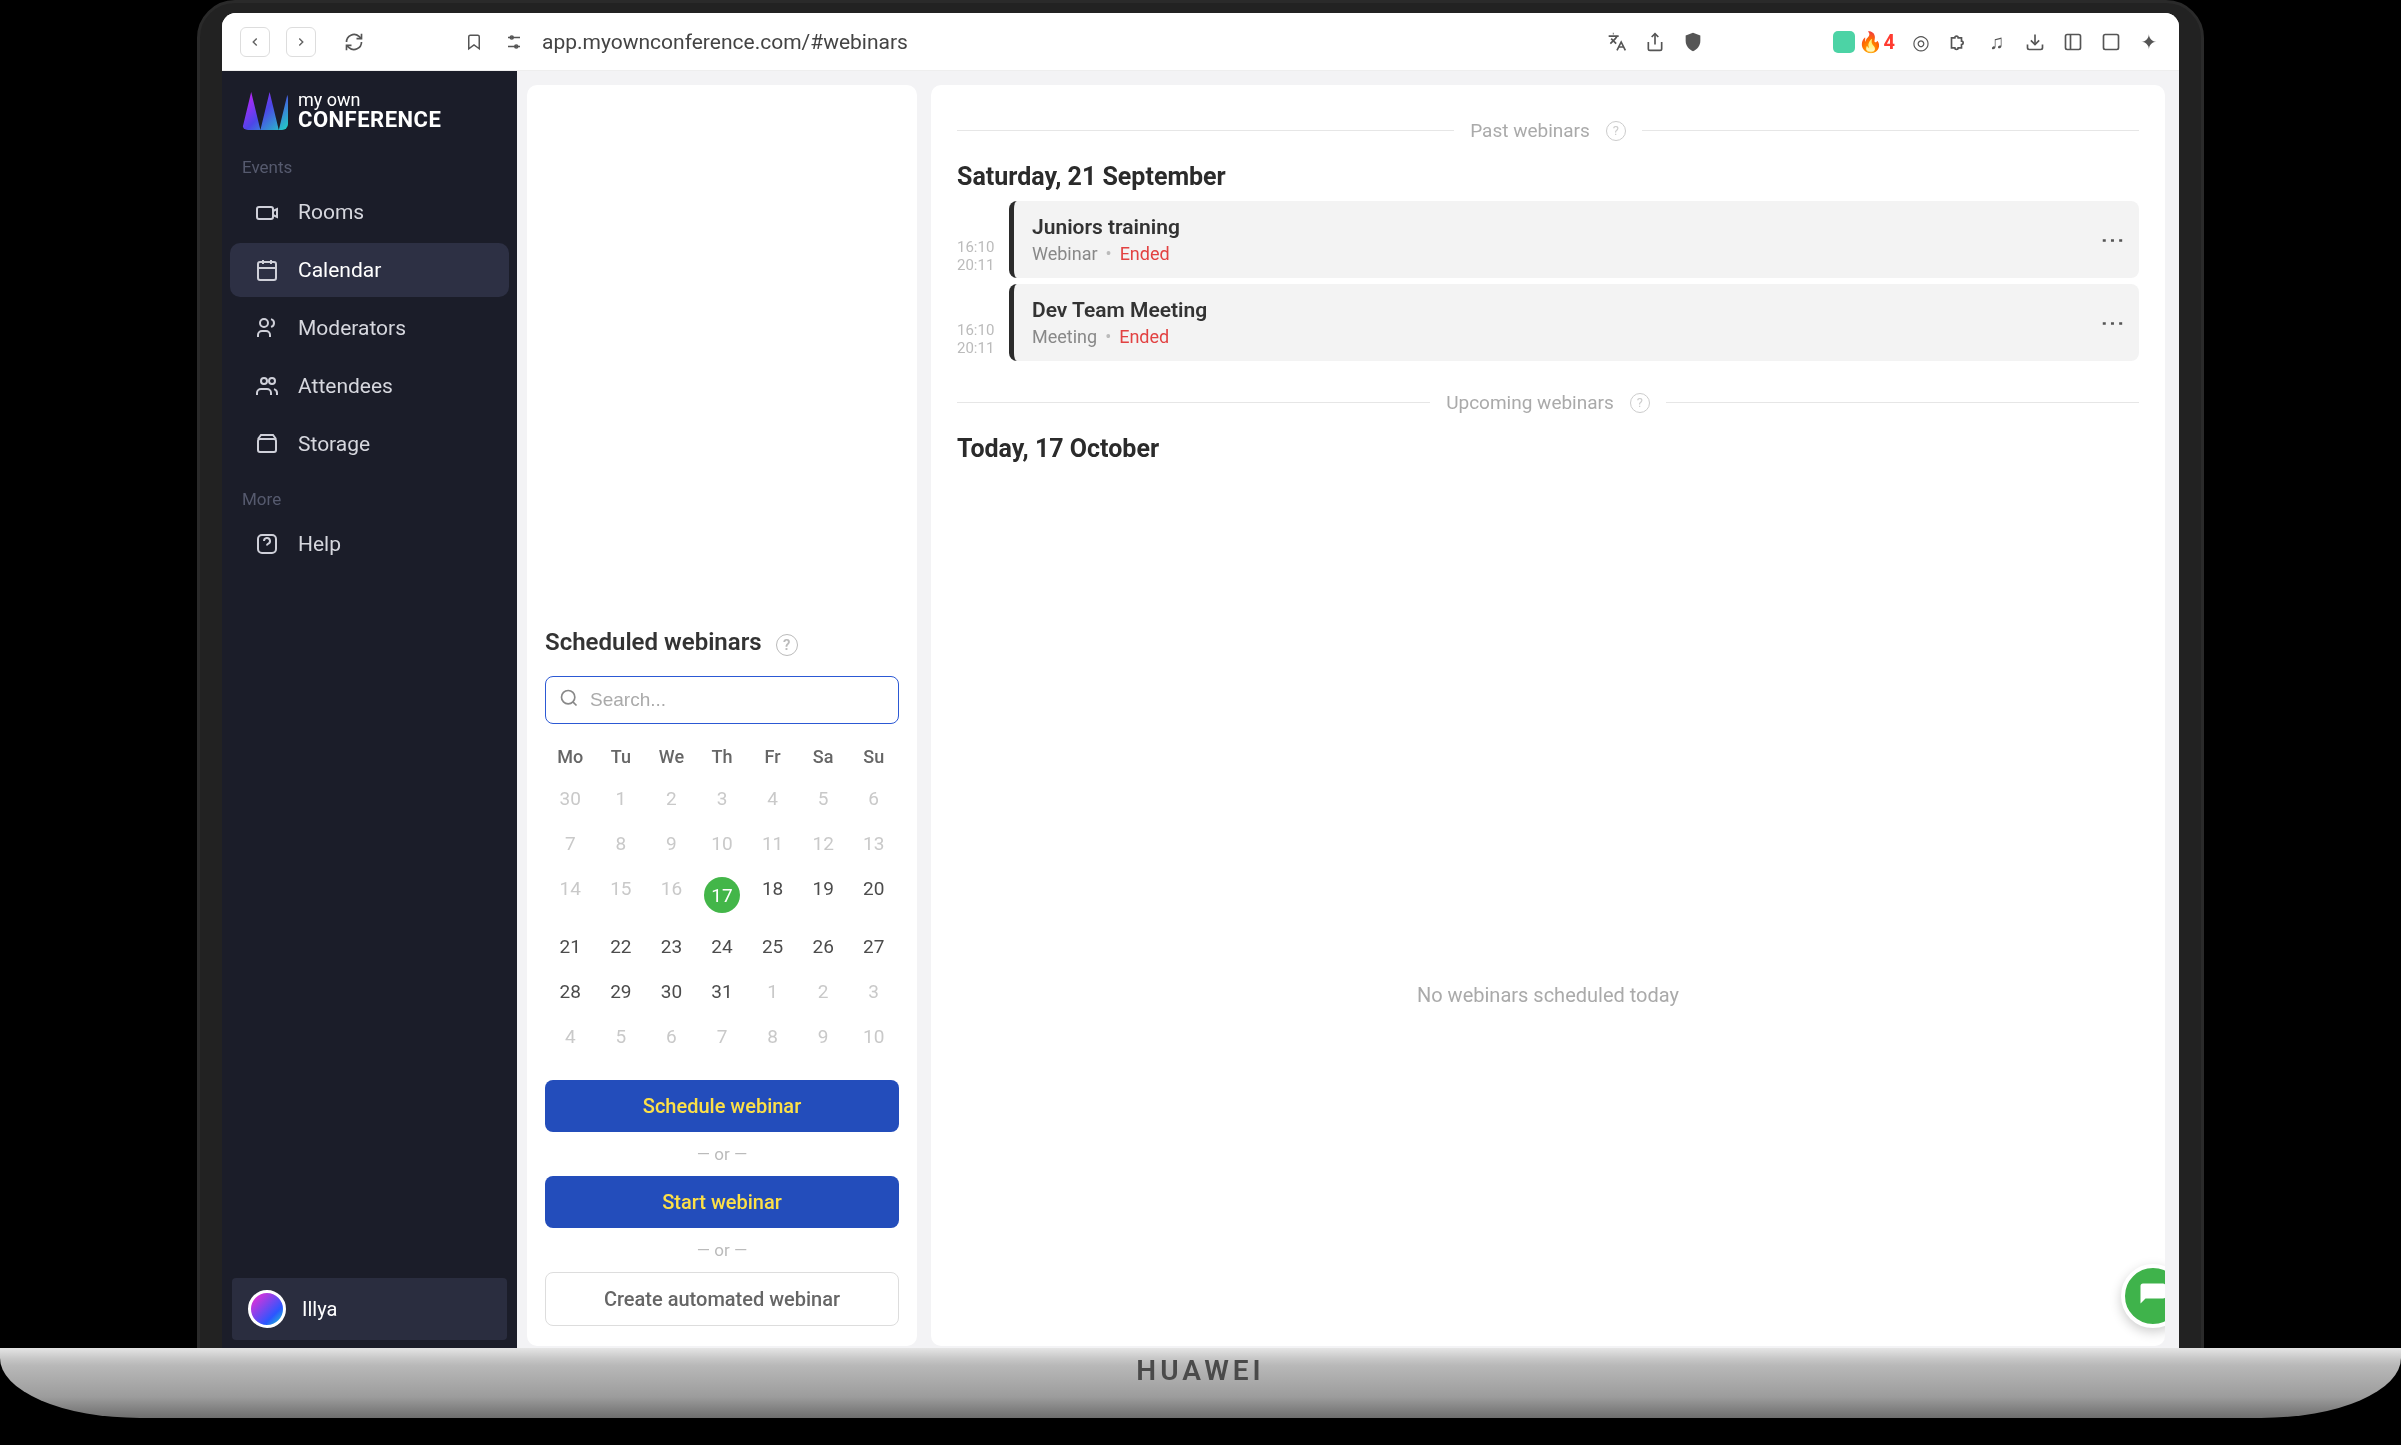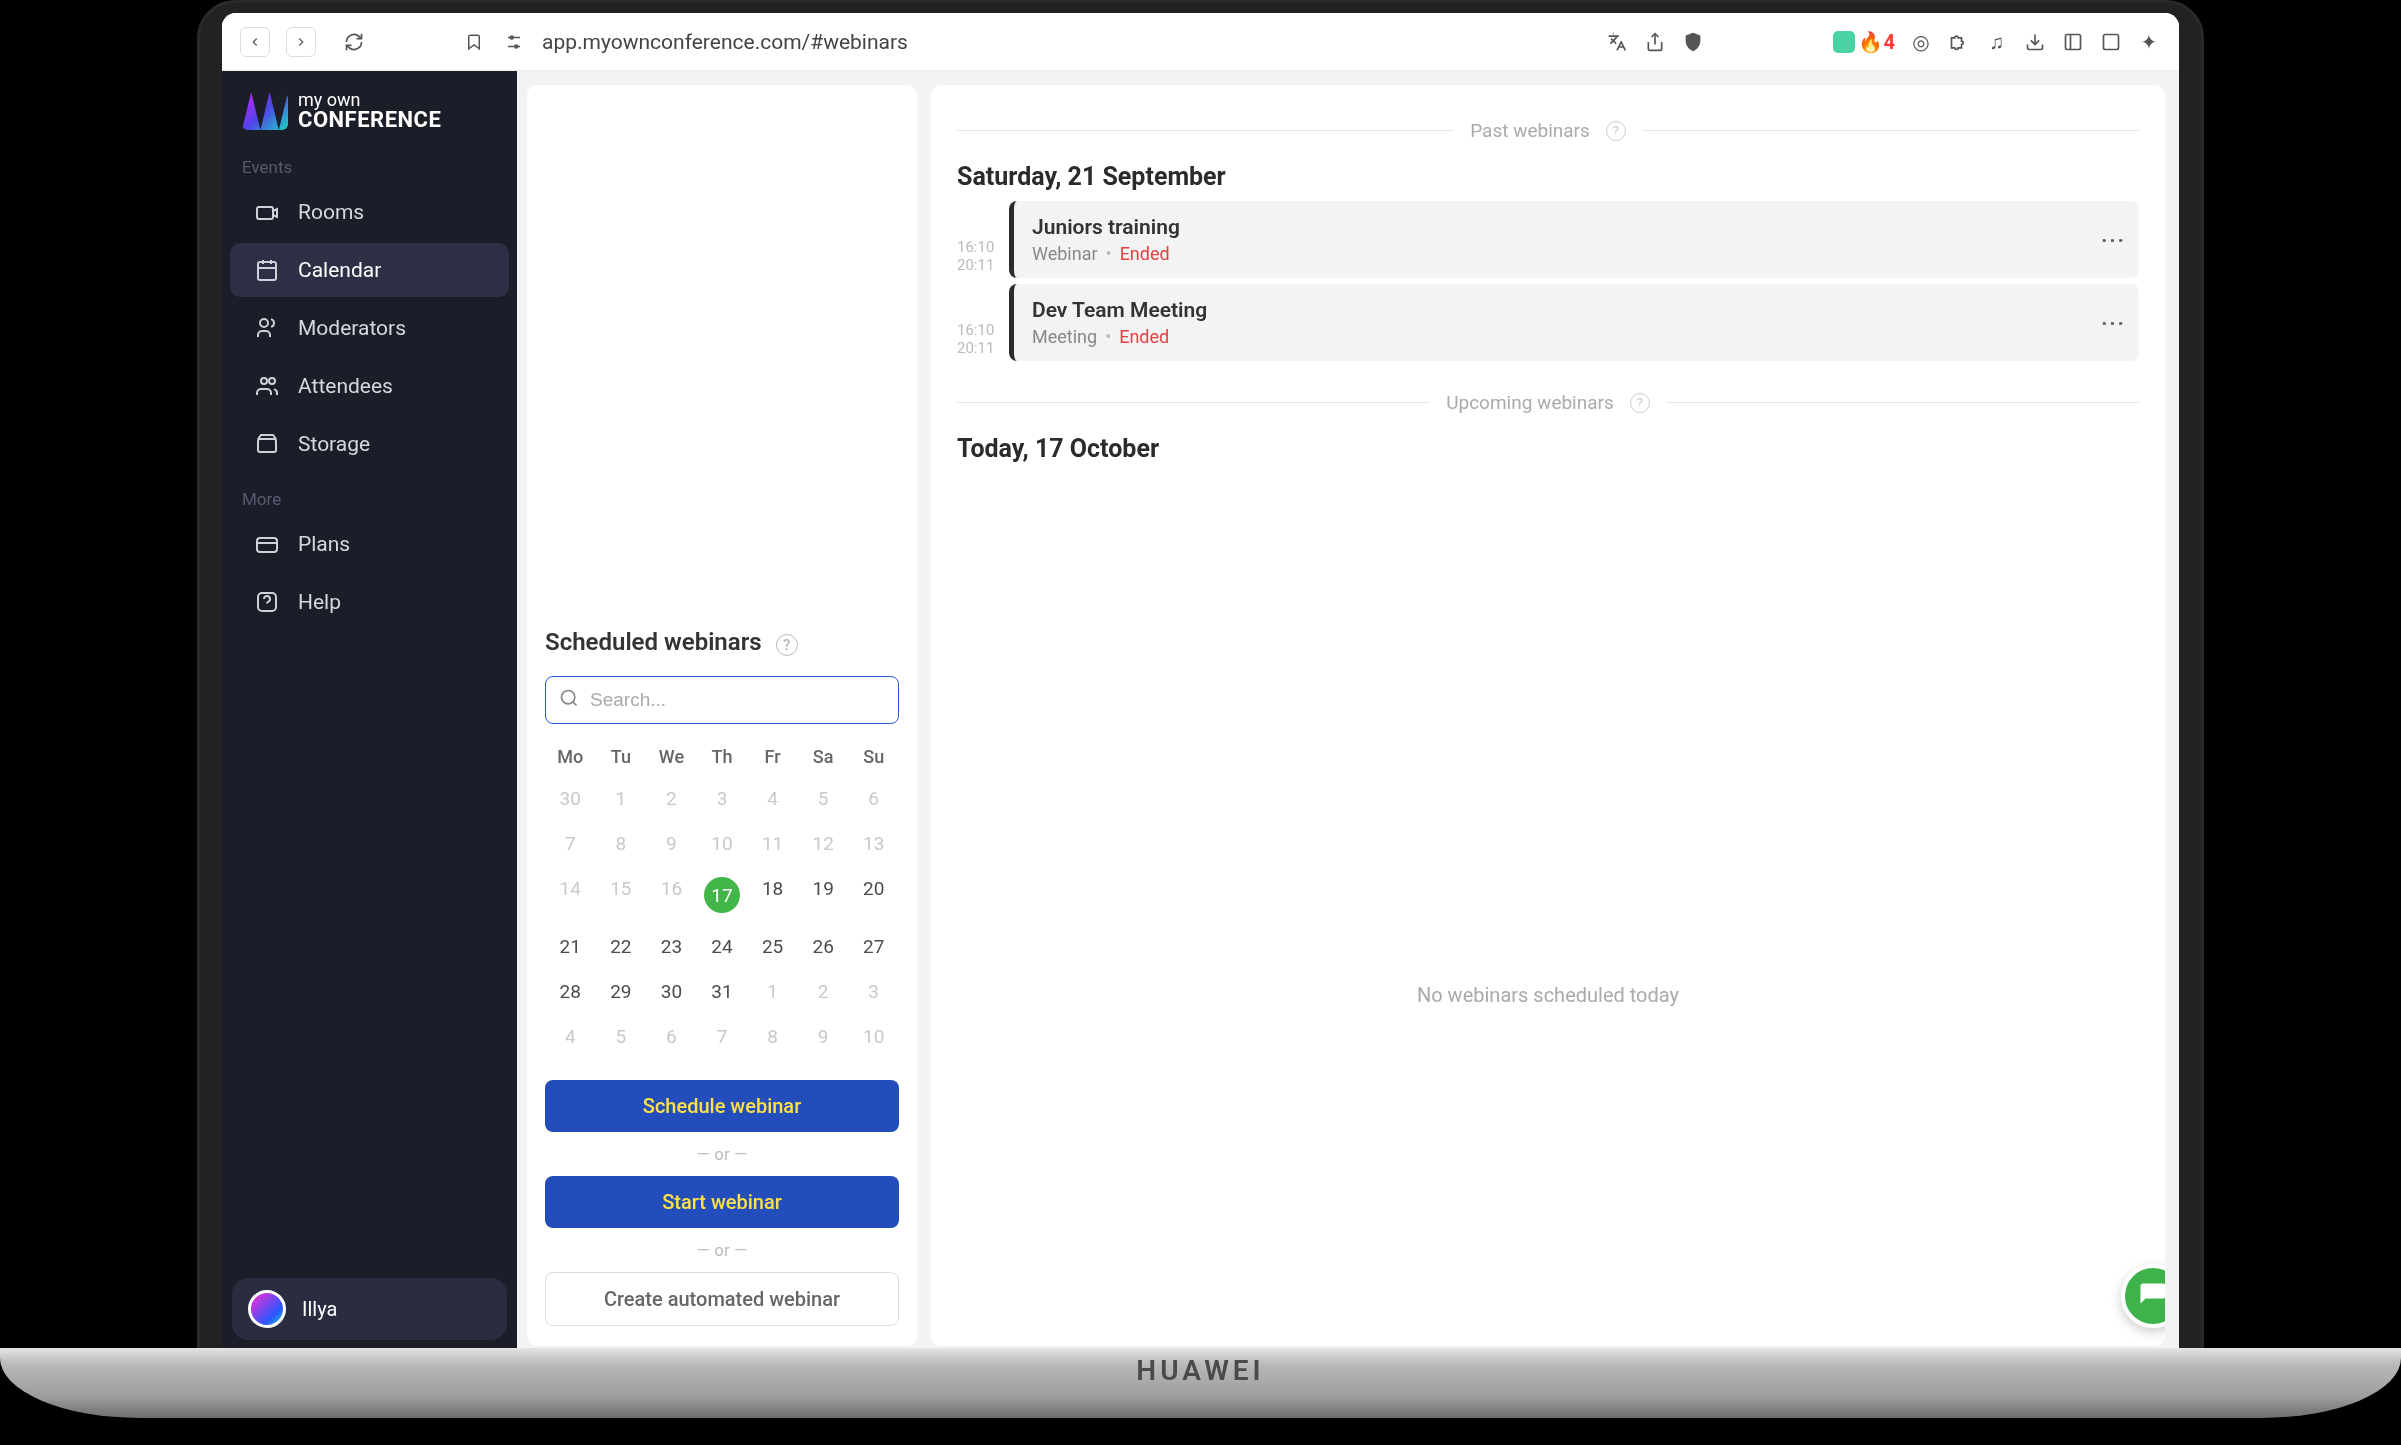--- a/index.html
+++ b/index.html
@@ -163,21 +163,21 @@
     color: #fff;
   }
   .nav-item .ico { width: 26px; height: 26px; display:flex;align-items:center;justify-content:center; color:#cfd0d9;}
   .sidebar-footer {
     margin-top: auto;
     padding: 14px 10px 20px 10px;
   }
   .user-row {
     display:flex; align-items:center; gap:16px;
     background:#2a2d3f;
-    border-radius: 16px;
+    border-radius: 4px;
     padding:12px 16px;
   }
   .avatar {
     width: 38px; height: 38px; border-radius: 50%;
     background: linear-gradient(135deg,#ff2bd1 0%,#2b56ff 70%,#20d3c2 100%);
     border:3px solid #fff;
   }
   .username { color:#fff; font-size:20px; }
 
   
@@ -533,29 +533,20 @@
         <div class="nav-item">
           <span class="ico">
                 <svg width="24" height="24" viewBox="0 0 24 24" fill="none" stroke="currentColor" stroke-width="2">
                   <path d="M3 7l3-4h12l3 4"></path>
                   <rect x="3" y="7" width="18" height="13" rx="2"></rect>
                 </svg>
               </span>
           <span>Storage</span>
         </div>
         <div class="nav-section-label">More</div>
-        <div class="nav-item">
-          <span class="ico">
-                <svg width="24" height="24" viewBox="0 0 24 24" fill="none" stroke="currentColor" stroke-width="2">
-                  <rect x="2" y="6" width="20" height="14" rx="3"></rect>
-                  <line x1="2" y1="11" x2="22" y2="11"></line>
-                </svg>
-              </span>
-          <span>Plans</span>
-        </div>
         <div class="nav-item">
           <span class="ico">
                 <svg width="24" height="24" viewBox="0 0 24 24" fill="none" stroke="currentColor" stroke-width="2">
                   <rect x="3" y="3" width="18" height="18" rx="4"></rect>
                   <path d="M9 9a3 3 0 1 1 4 2.83c-.8.4-1 1-1 1.67"></path>
                   <line x1="12" y1="17" x2="12" y2="17.01"></line>
                 </svg>
               </span>
           <span>Help</span>
         </div>

